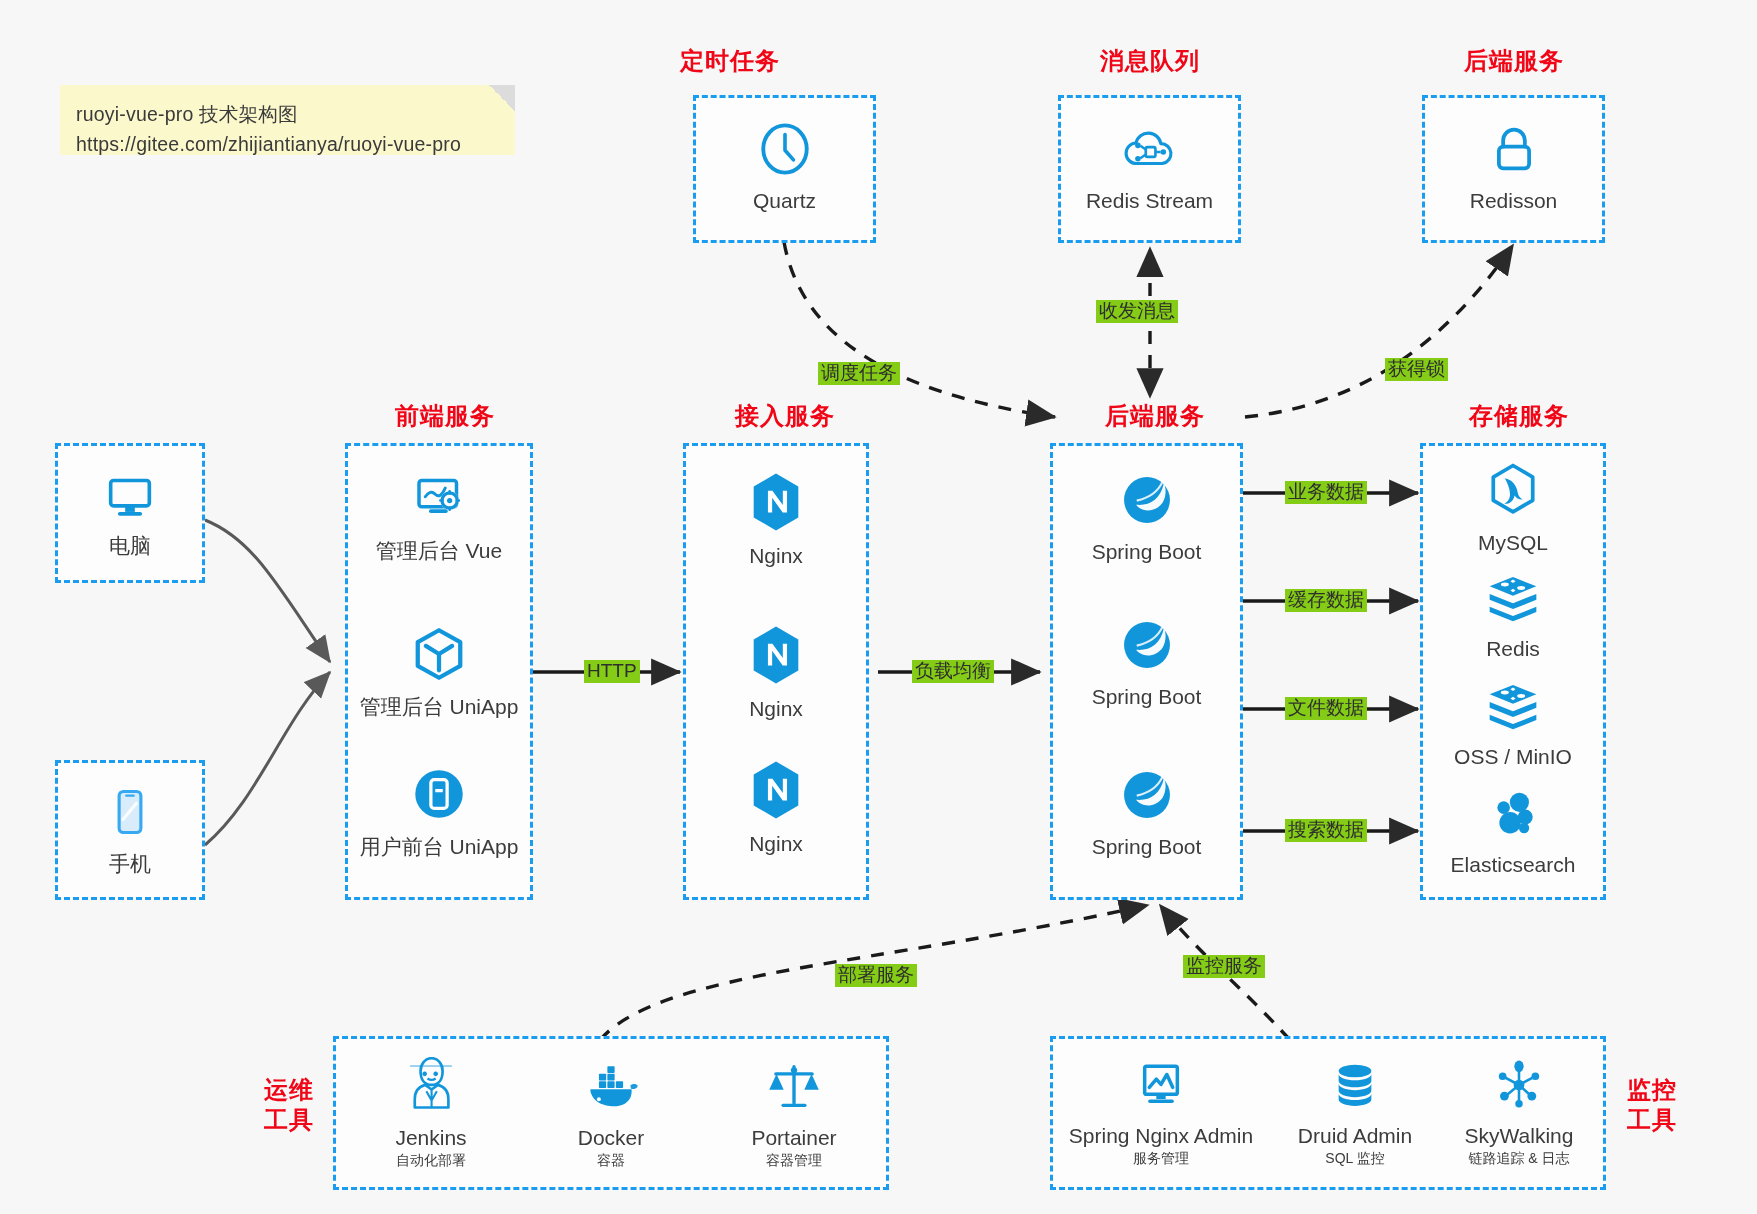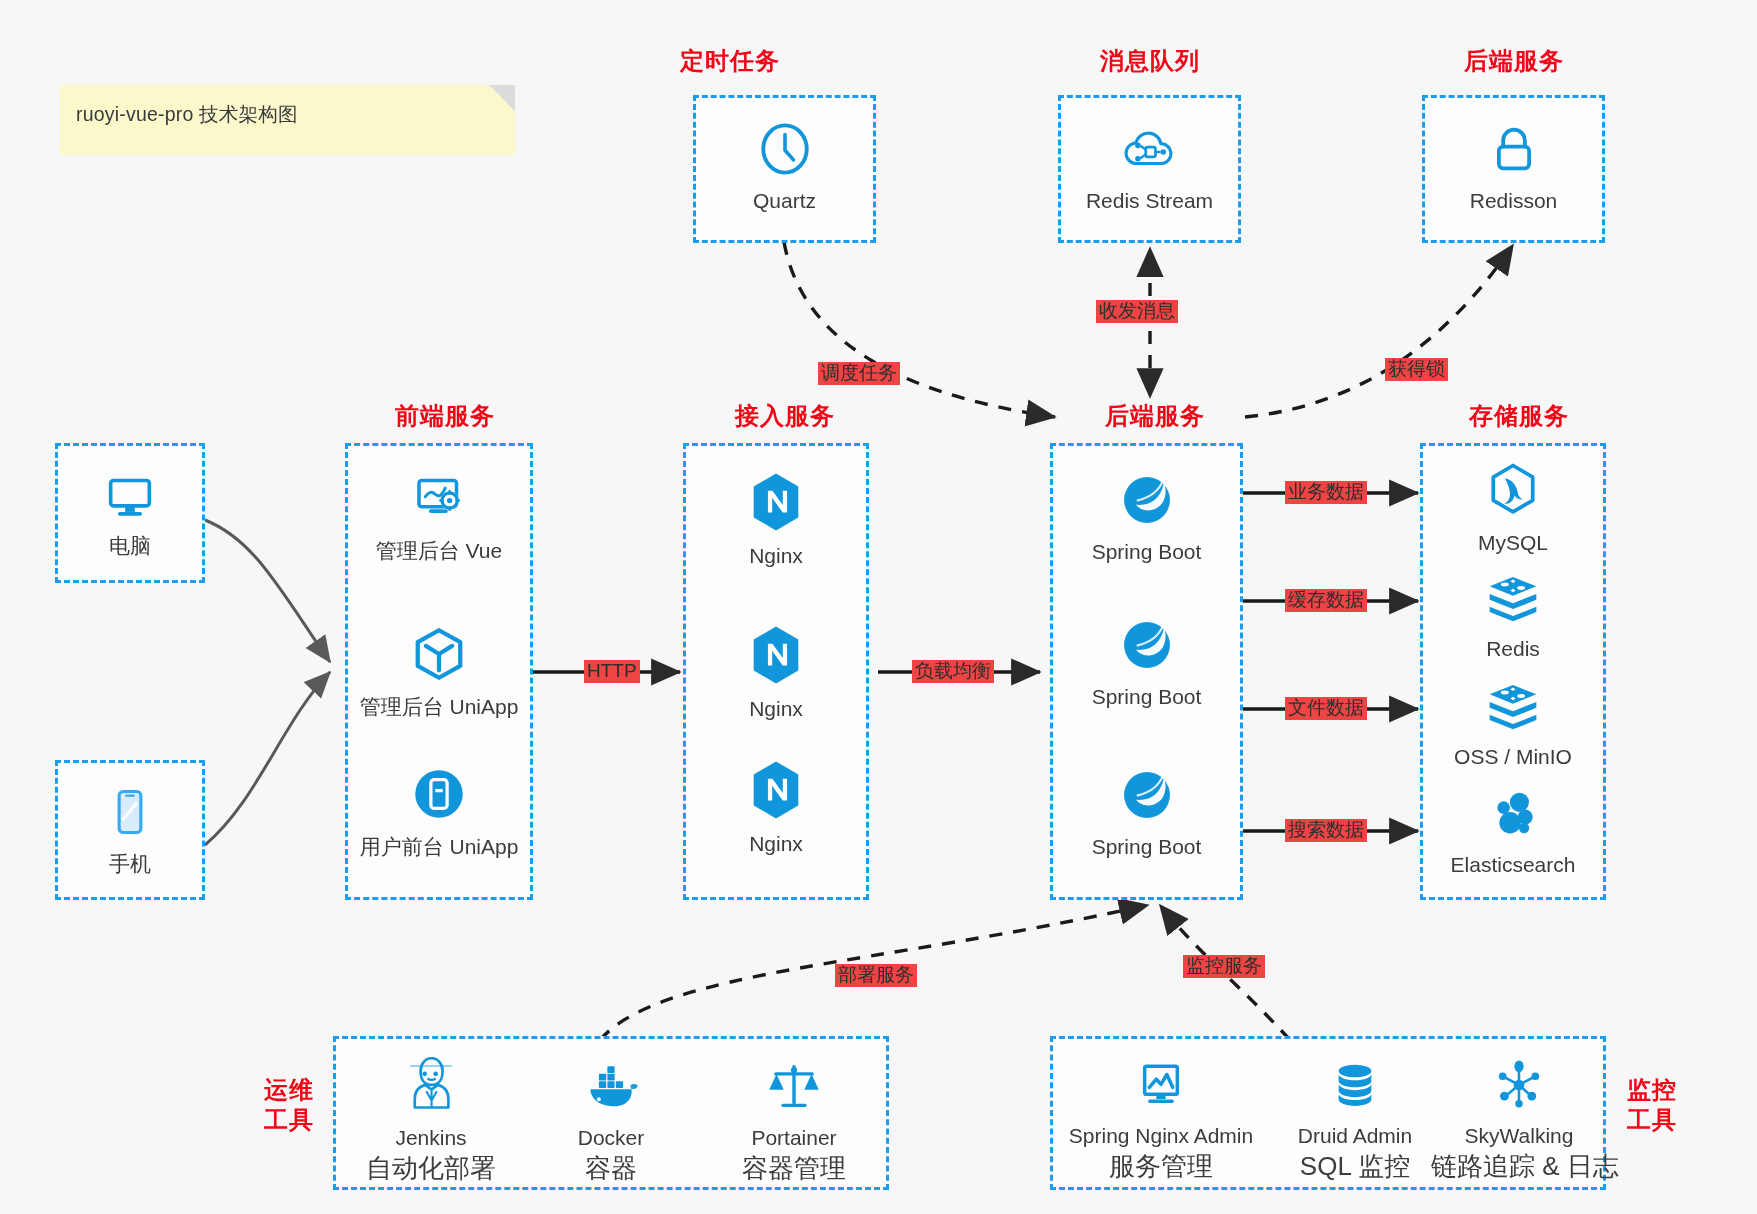--- a/index.html
+++ b/index.html
@@ -38,39 +38,40 @@
     position:absolute;
     color:#f00616; font-weight:bold; font-size:24px;
     text-align:center; white-space:nowrap;
     letter-spacing:1px;
   }
   .gtitle.side { line-height:1.25; }
 
   
   .node { position:absolute; text-align:center; }
   .node .cap { font-size:21px; color:#3c3c3c; white-space:nowrap; line-height:1.3; }
-  .node .cap2 { font-size:26px; color:#3c3c3c; white-space:nowrap; line-height:1.35; }
+  .node .cap2 { font-size:14px; color:#3c3c3c; white-space:nowrap; line-height:1.35; }
   .ic { display:block; margin:0 auto 9px auto; }
 
   
   .elabel {
     position:absolute; font-size:19px; color:#2e2e2e;
-    background:#ef4444; padding:0 3px; white-space:nowrap;
+    background:#84cc16; padding:0 3px; white-space:nowrap;
     line-height:1.2;
   }
   svg.wires { position:absolute; inset:0; width:1757px; height:1214px; pointer-events:none; }
 </style>
 </head>
 <body>
 
 <div id="stage">
 
   <div class="note">
     <div class="fold"></div>
     <div class="line">ruoyi-vue-pro 技术架构图</div>
+    <div class="line">https://gitee.com/zhijiantianya/ruoyi-vue-pro</div>
   </div>
 
   <svg class="wires" viewBox="0 0 1757 1214">
     <defs>
       <marker id="arrD" markerWidth="11" markerHeight="11" refX="8.5" refY="4" orient="auto">
         <path d="M0,0 L9,4 L0,8 z" fill="#2a2a2a"></path>
       </marker>
       <marker id="arrG" markerWidth="11" markerHeight="11" refX="8.5" refY="4" orient="auto">
         <path d="M0,0 L9,4 L0,8 z" fill="#595959"></path>
       </marker>

